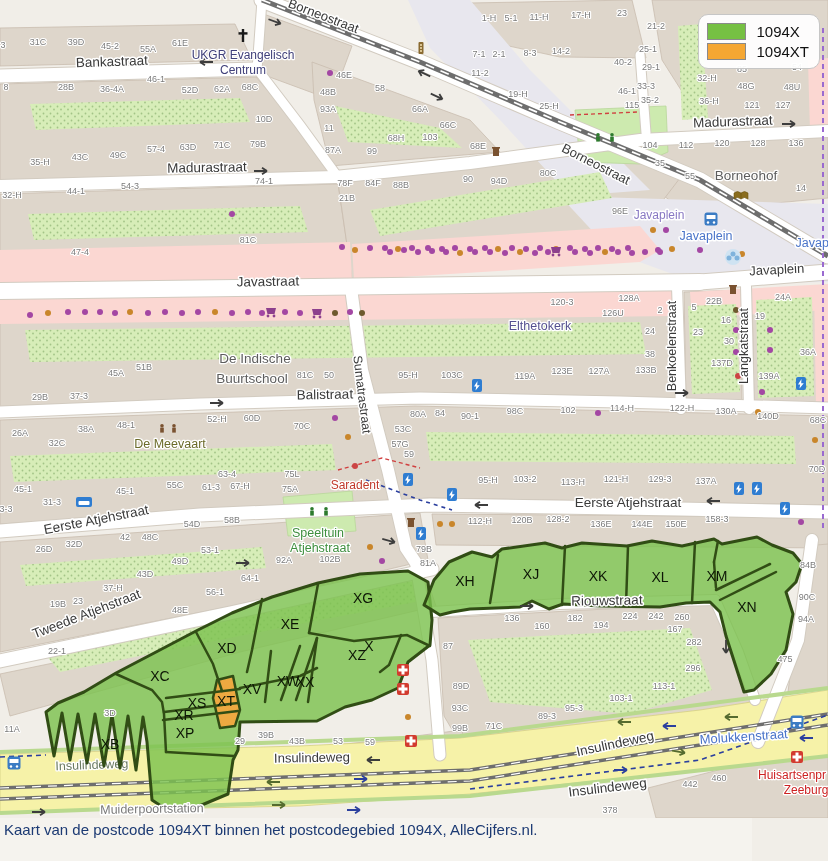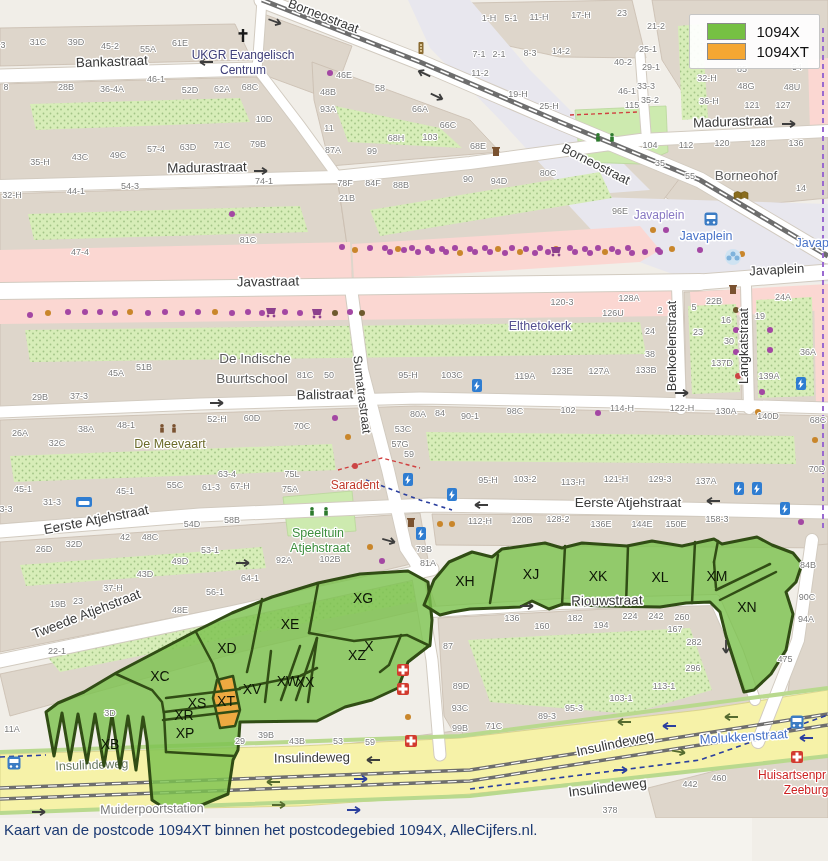--- a/index.html
+++ b/index.html
@@ -1,21 +1,21 @@
 <!DOCTYPE html>
 <html><head>
 <meta charset="utf-8">
 <style>
   html,body{margin:0;padding:0;background:#fff;}
   #app{position:relative;width:828px;height:861px;overflow:hidden;background:#f1eee8;
        font-family:"Liberation Sans",sans-serif;}
   #mapwrap{position:absolute;left:0;top:0;width:828px;height:818px;}
   svg{display:block}
   #legend{position:absolute;top:14px;right:8px;background:rgba(255,255,255,.93);
-          border:1px solid #c6c6c6;border-radius:2px;padding:5px 10px 5px 17px;z-index:5;}
+          border:1px solid #c6c6c6;border-radius:10px;padding:5px 10px 5px 8px;z-index:5;}
   .lrow{display:flex;align-items:center;gap:10px;margin:3px 0;}
   .sw{width:37px;height:15px;border:1px solid #8a8a8a;}
   .llab{font-size:15px;color:#111;}
   #captions{position:absolute;left:0;top:818px;width:752px;height:43px;background:#f5f3ee;}
   .cap{font-size:15px;color:#1c3a73;padding-left:4px;line-height:19px;}
   .cap:first-child{padding-top:2px;}
 </style>
 </head>
 <body>
 

